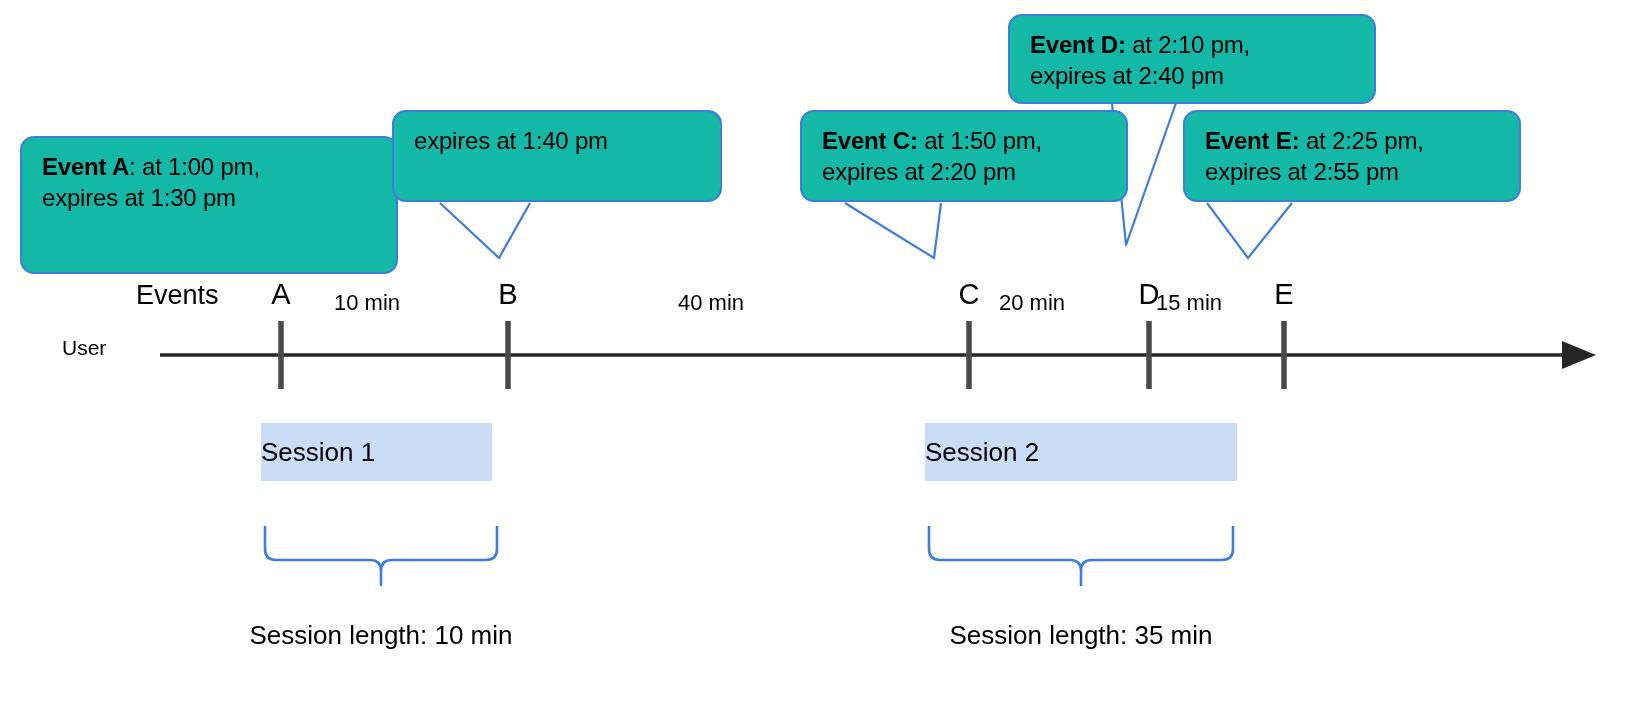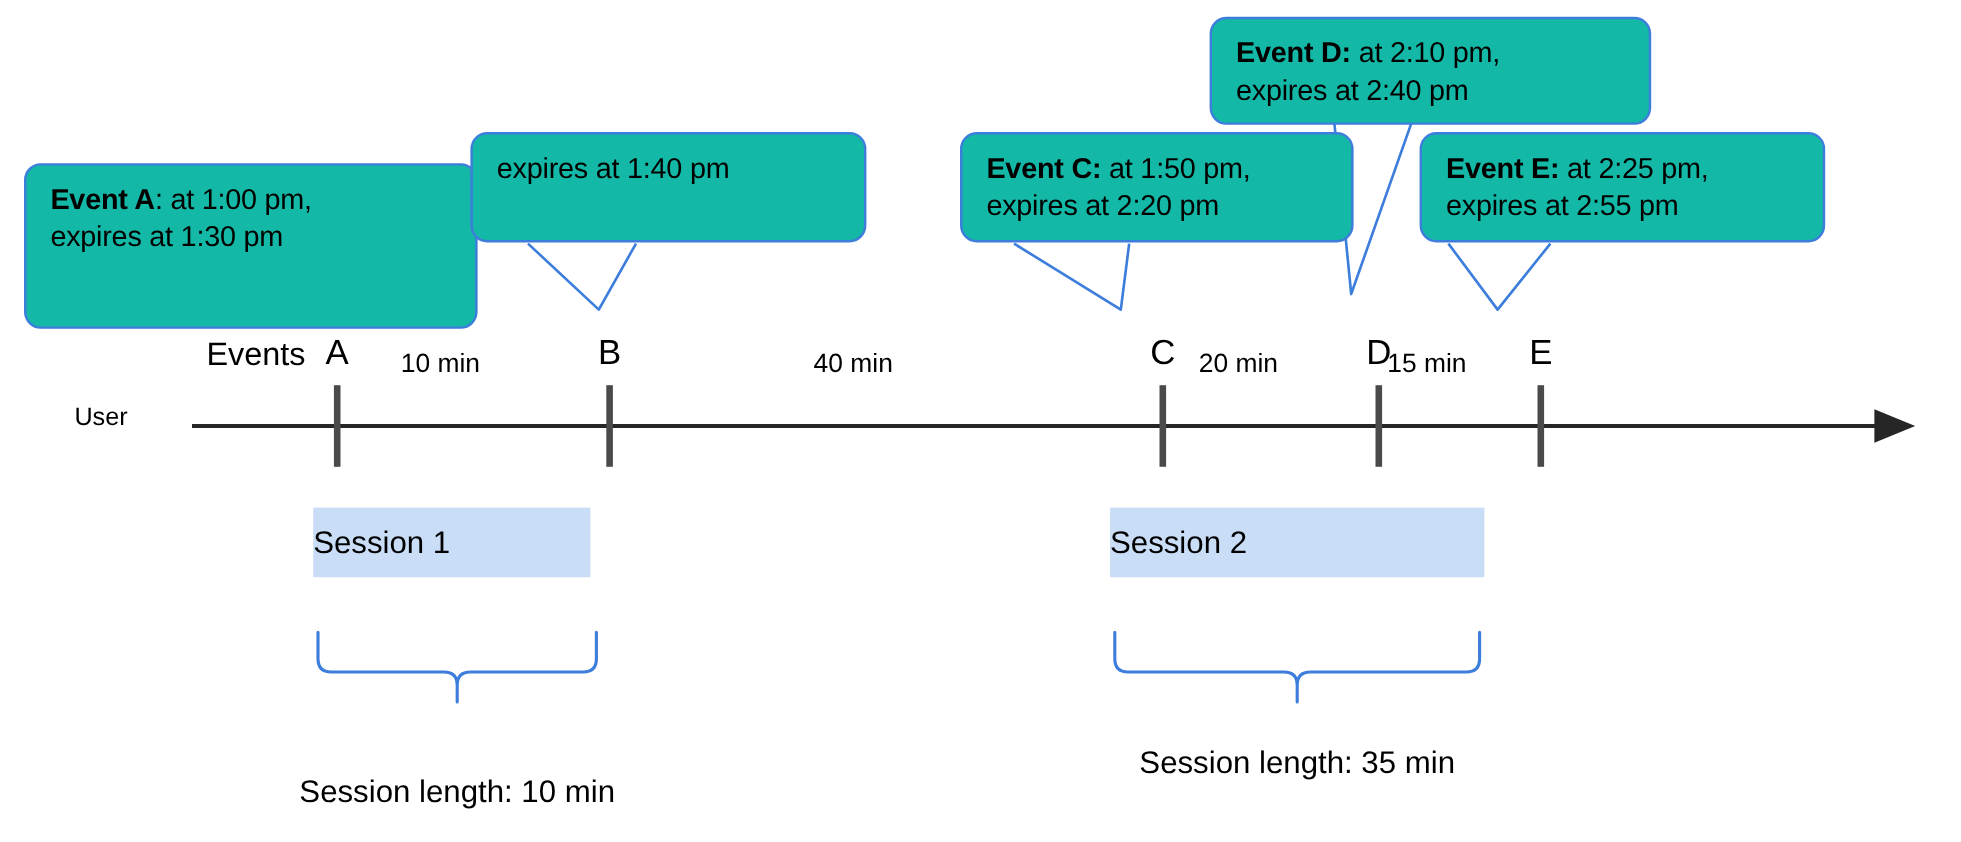--- a/index.html
+++ b/index.html
@@ -52,21 +52,20 @@
     color: #000000;
     white-space: nowrap;
     z-index: 2;
   }
   .events-label {
     position: absolute;
     font-size: 27px;
     color: #000000;
     white-space: nowrap;
     z-index: 2;
-    margin-left: 36px;
   }
   .tick-label {
     position: absolute;
     font-size: 29px;
     color: #000000;
     text-align: center;
     white-space: nowrap;
     z-index: 2;
   }
   .gap-label {
@@ -175,17 +174,17 @@
     <span>Session 2</span>
   </div>
 
   <svg class="layer" style="z-index:2;">
 
     <path d="M 265,527 L 265,549 Q 265,560 276,560 L 370,560 Q 381,560 381,571 L 381,585 L 381,571 Q 381,560 392,560 L 486,560 Q 497,560 497,549 L 497,527" fill="none" stroke="#3d7ddb" stroke-width="2.6" stroke-linecap="round" stroke-linejoin="round"></path>
 
     <path d="M 929,527 L 929,549 Q 929,560 940,560 L 1070,560 Q 1081,560 1081,571 L 1081,585 L 1081,571 Q 1081,560 1092,560 L 1222,560 Q 1233,560 1233,549 L 1233,527" fill="none" stroke="#3d7ddb" stroke-width="2.6" stroke-linecap="round" stroke-linejoin="round"></path>
   </svg>
 
-  <div class="session-len-label" style="left:181px; top:644px; width:400px;">Session length: 10 min</div>
+  <div class="session-len-label" style="left:181px; top:620px; width:400px;">Session length: 10 min</div>
 
   <div class="session-len-label" style="left:881px; top:620px; width:400px;">Session length: 35 min</div>
 
 </div>
 
 </body></html>

